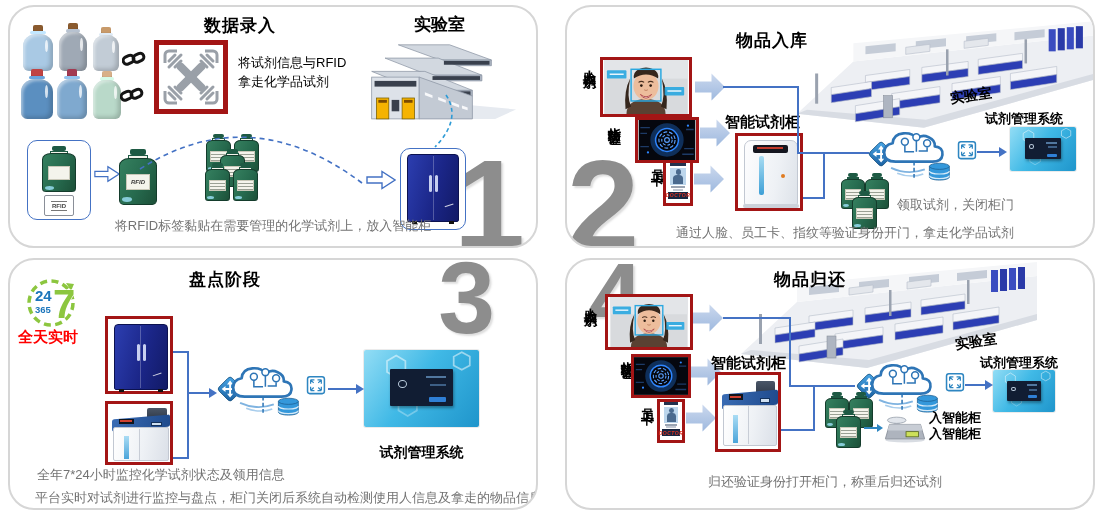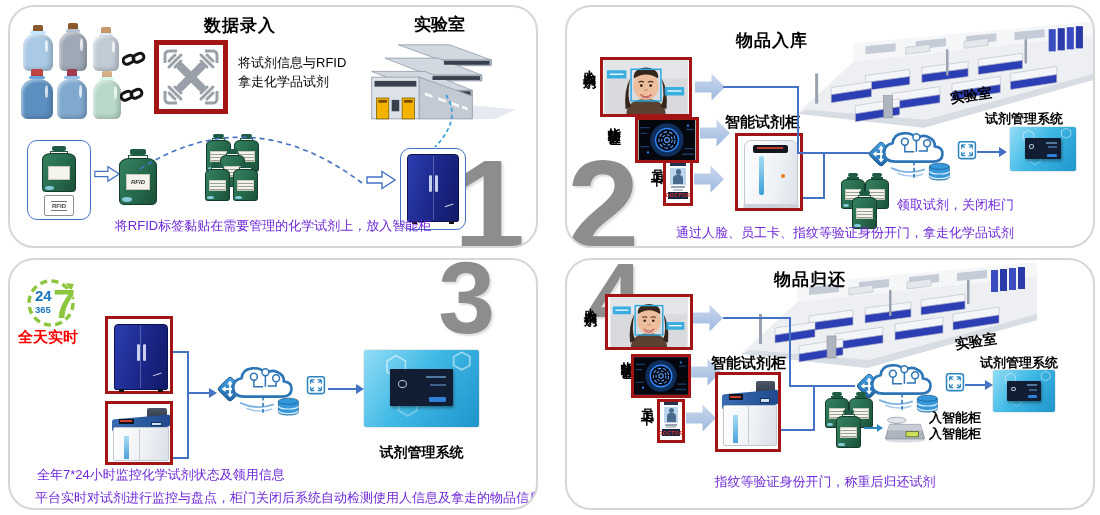--- a/index.html
+++ b/index.html
@@ -5,21 +5,21 @@
 *{margin:0;padding:0;box-sizing:border-box}
 body{background:#fff}
 #root{position:relative;width:1100px;height:515px;background:#fff;overflow:hidden;
   font-family:"Liberation Sans","DejaVu Sans",sans-serif;color:#000}
 .panel{position:absolute;border:2px solid #d6d6d6;border-radius:26px;overflow:hidden;background:#fff}
 .abs{position:absolute}
 .bignum{position:absolute;font-weight:700;color:#8d8d8d;line-height:.8;letter-spacing:-3px;
   text-shadow:2px 2px 2px rgba(120,120,120,.25)}
 .ptitle{position:absolute;font-size:17px;font-weight:700;text-align:center;letter-spacing:1px}
 .lbl{position:absolute;font-weight:700;font-size:13px;white-space:nowrap}
-.cap{position:absolute;font-size:13px;color:#6d28d9;white-space:nowrap}
+.cap{position:absolute;font-size:13px;color:#737373;white-space:nowrap}
 .capc{text-align:center;white-space:normal}
 .vlab{position:absolute;writing-mode:vertical-rl;text-orientation:upright;font-weight:700;font-size:13px;letter-spacing:2px}
 .redbox{position:absolute;border:3px solid #a31515;background:#fff}
 .rbox{position:absolute;border:1.5px solid #4472c4;border-radius:10px;background:#fff}
 .ln{position:absolute;background:#4472c4}
 .ah{position:absolute;width:0;height:0;border-top:5px solid transparent;border-bottom:5px solid transparent;border-left:8px solid #4472c4}
 .ah2{position:absolute;width:0;height:0;border-top:4px solid transparent;border-bottom:4px solid transparent;border-left:6px solid #2e86c1}
 .barr{position:absolute;background:linear-gradient(180deg,#ccd9ee,#9db8de);
   clip-path:polygon(0 30%,55% 30%,55% 2%,100% 50%,55% 98%,55% 70%,0 70%)}
 .ovl{position:absolute;left:0;top:0;pointer-events:none}
@@ -542,20 +542,21 @@
         <i class="glbl sm"></i>
         <i class="gov"></i>
       </div>
     <div class="cap" style="left:330px;top:189px">领取试剂，关闭柜门</div>
 
     <div class="cap capc" style="left:60px;right:30px;top:217px">通过人脸、员工卡、指纹等验证身份开门，拿走化学品试剂</div>
   </section>
 
   <section class="panel" style="left:8px;top:258px;width:530px;height:252px">
     <div class="bignum" style="right:44px;top:-2px;font-size:102px">3</div>
+    <div class="ptitle" style="left:140px;top:8px;width:150px">盘点阶段</div>
 
     <svg class="abs" style="left:14px;top:10px" width="62" height="62" viewBox="0 0 62 62">
       <circle cx="27" cy="33" r="22" fill="none" stroke="#8cc63f" stroke-width="3.5" stroke-dasharray="7 4.5"></circle>
       <path d="M42 13l8 1-3 7z" fill="#8cc63f"></path>
       <text x="11" y="31" font-size="15" font-weight="700" fill="#1b75bb">24</text>
       <text x="11" y="43" font-size="9.5" font-weight="700" fill="#1b75bb">365</text>
       <text x="29" y="48" font-size="40" font-weight="700" fill="#8cc63f" stroke="#ffffff" stroke-width="1.2" paint-order="stroke">7</text>
     </svg>
     <div class="lbl" style="left:8px;top:68px;font-size:15px;color:#ff0000">全天实时</div>
 
@@ -712,16 +713,16 @@
     <div class="ln" style="left:297px;top:167px;width:14px;height:2px;background:#2e86c1"></div>
     <div class="ah2" style="left:310px;top:164px"></div>
     <svg class="abs" style="left:316px;top:152px" width="44" height="31" viewBox="0 0 42 30">
         <use href="#sym-scale"></use>
       </svg>
     <div class="lbl" style="left:362px;top:150px;font-size:13px;line-height:16px">
       <div>入智能柜</div>
         <div>入智能柜</div>
     </div>
 
-    <div class="cap capc" style="left:100px;right:110px;top:213px">指纹等验证身份开门，称重后归还试剂</div>
+    <div class="cap capc" style="left:100px;right:110px;top:213px">归还验证身份打开柜门，称重后归还试剂</div>
   </section>
 
 </div>
 
 </body></html>

